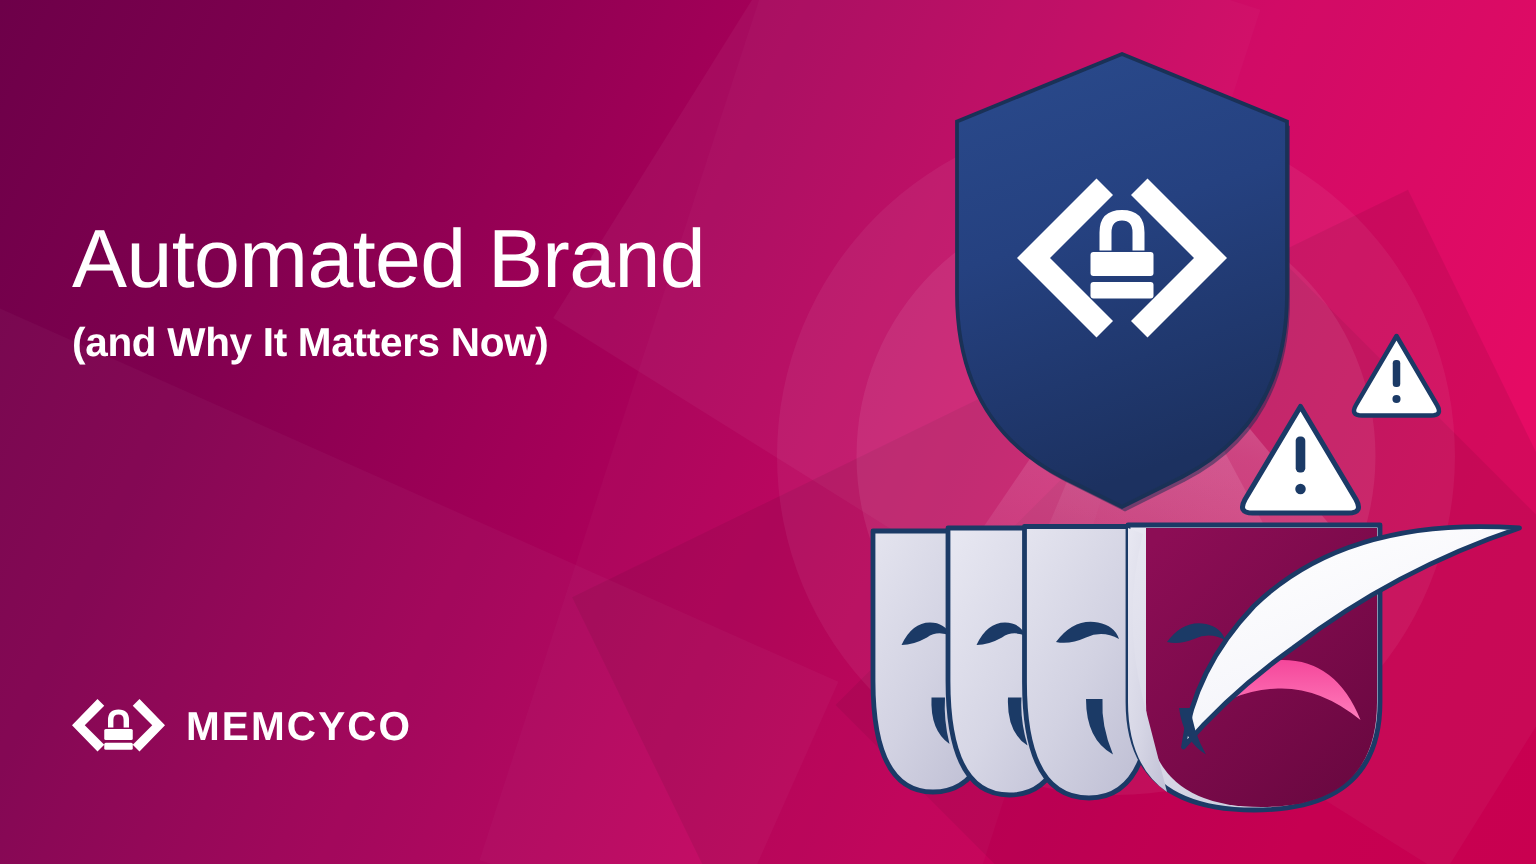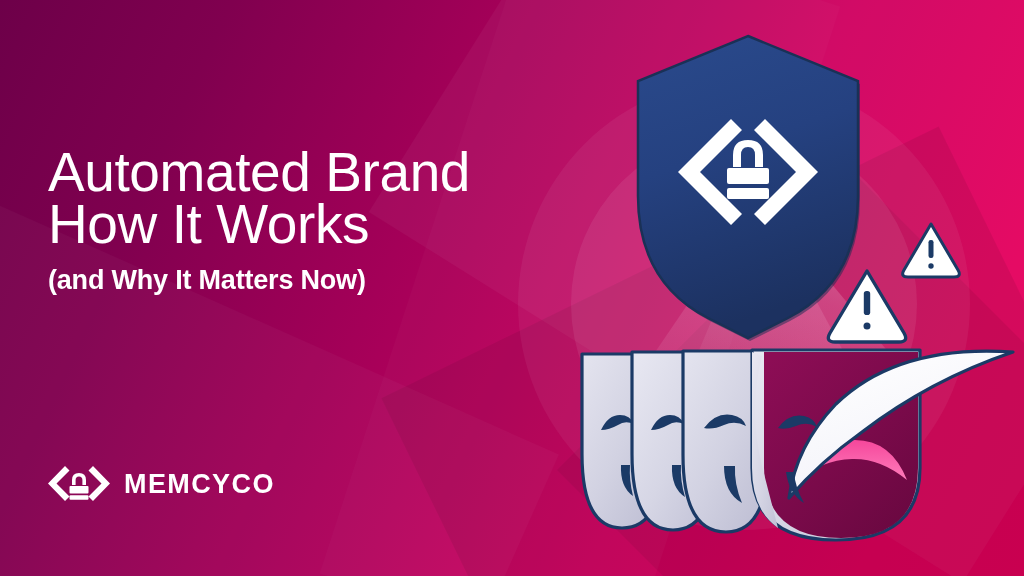--- a/index.html
+++ b/index.html
@@ -258,21 +258,20 @@
 
       <path d="M1013 352 Q930 380 862 432 Q820 462 789 498 Q796 446 836 404 Q898 344 1013 352 Z" fill="url(#gPeel)" stroke="#1b3a66" stroke-width="3.2" stroke-linejoin="round"></path>
 
       <path d="M778 428 q11 -15 26 -12 q10 2 13 11 q-10 -6 -21 -1 q-10 4 -18 2 Z" fill="#1b3a66"></path>
       <path d="M786 472 q3 22 18 31 q-9 -16 -10 -31 Z" fill="#1b3a66"></path>
     </g>
   </svg>
 
   <div id="headline">
     <span class="hl-line">Automated Brand</span>
-    <span class="hl-line">How It Works</span>
     <span class="hl-sub">(and Why It Matters Now)</span>
   </div>
 
   <div id="logo">
     <svg id="logo-mark" viewBox="0 0 62 46" fill="#ffffff">
 
       <path d="M17 5 L21.5 9.5 L8.5 22.5 L21.5 35.5 L17 40 L0 22.5 Z"></path>
 
       <path d="M45 5 L40.5 9.5 L53.5 22.5 L40.5 35.5 L45 40 L62 22.5 Z"></path>
 

